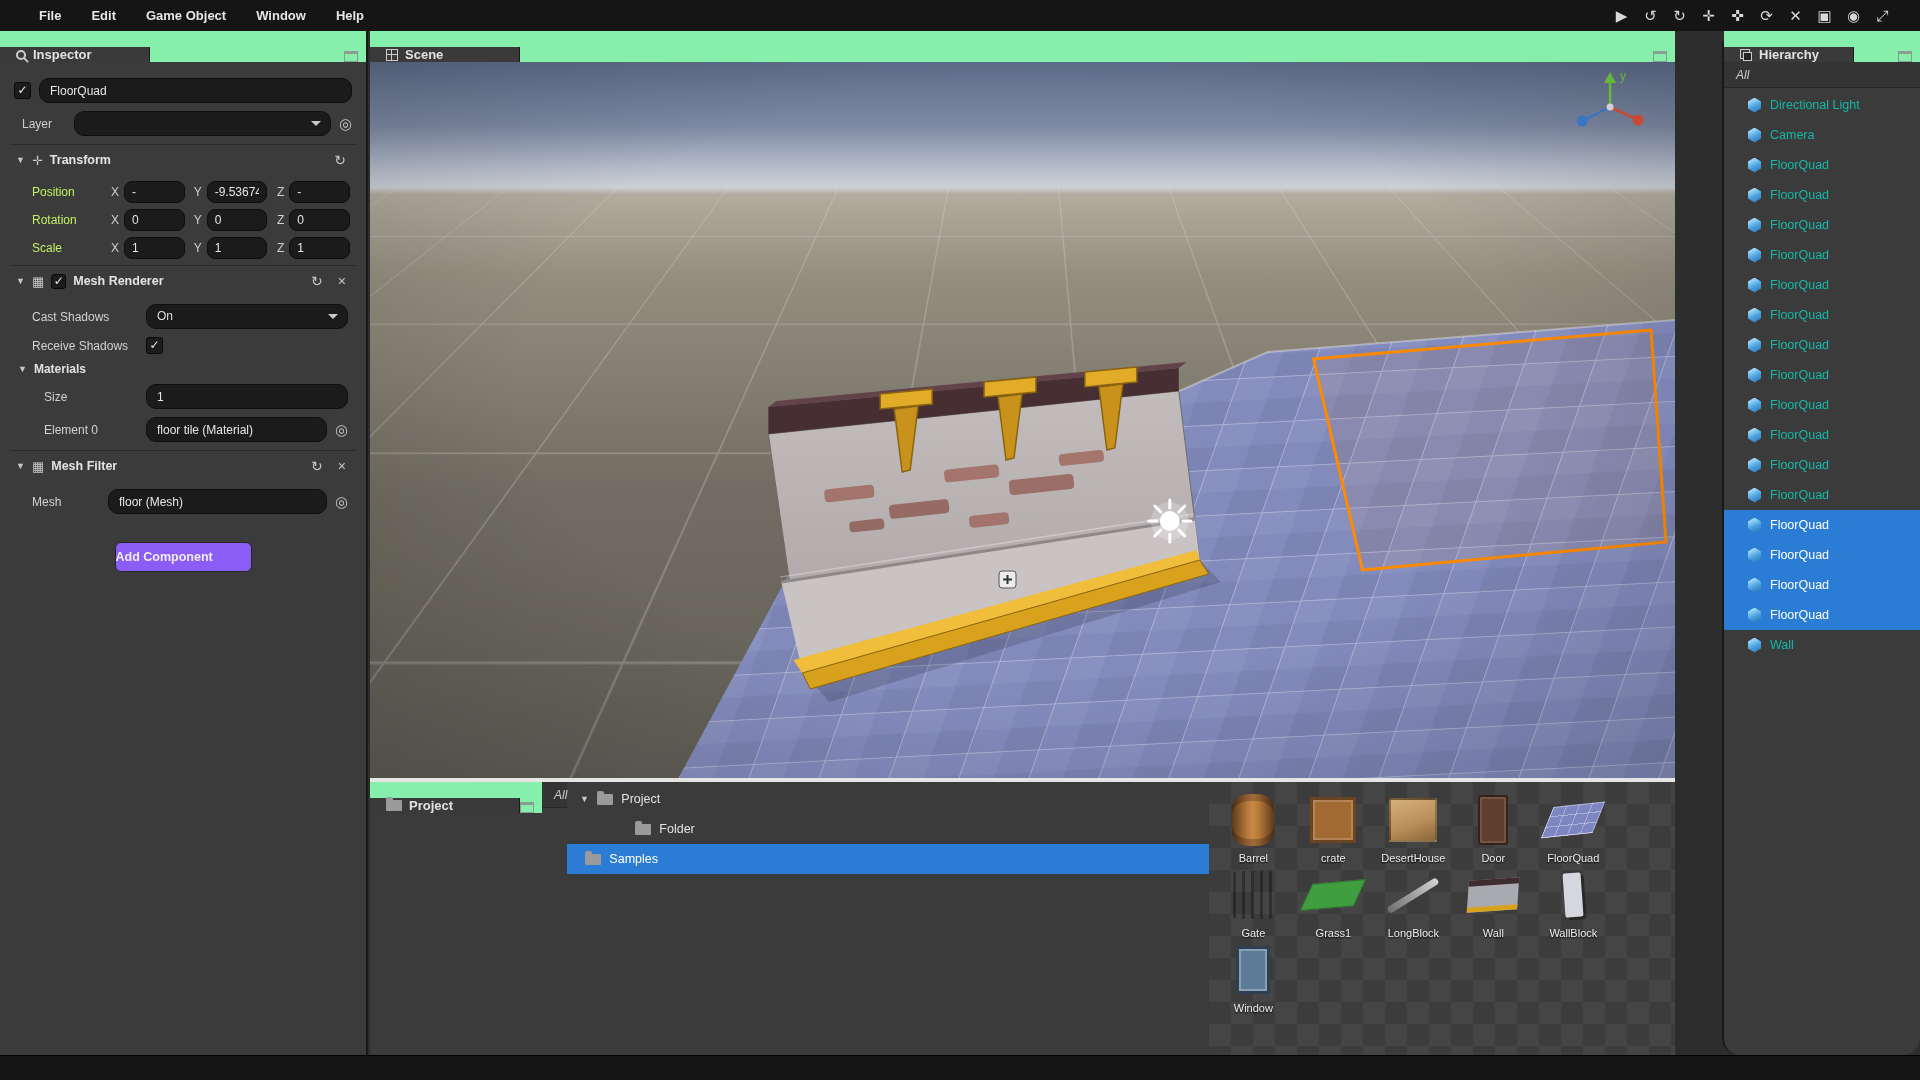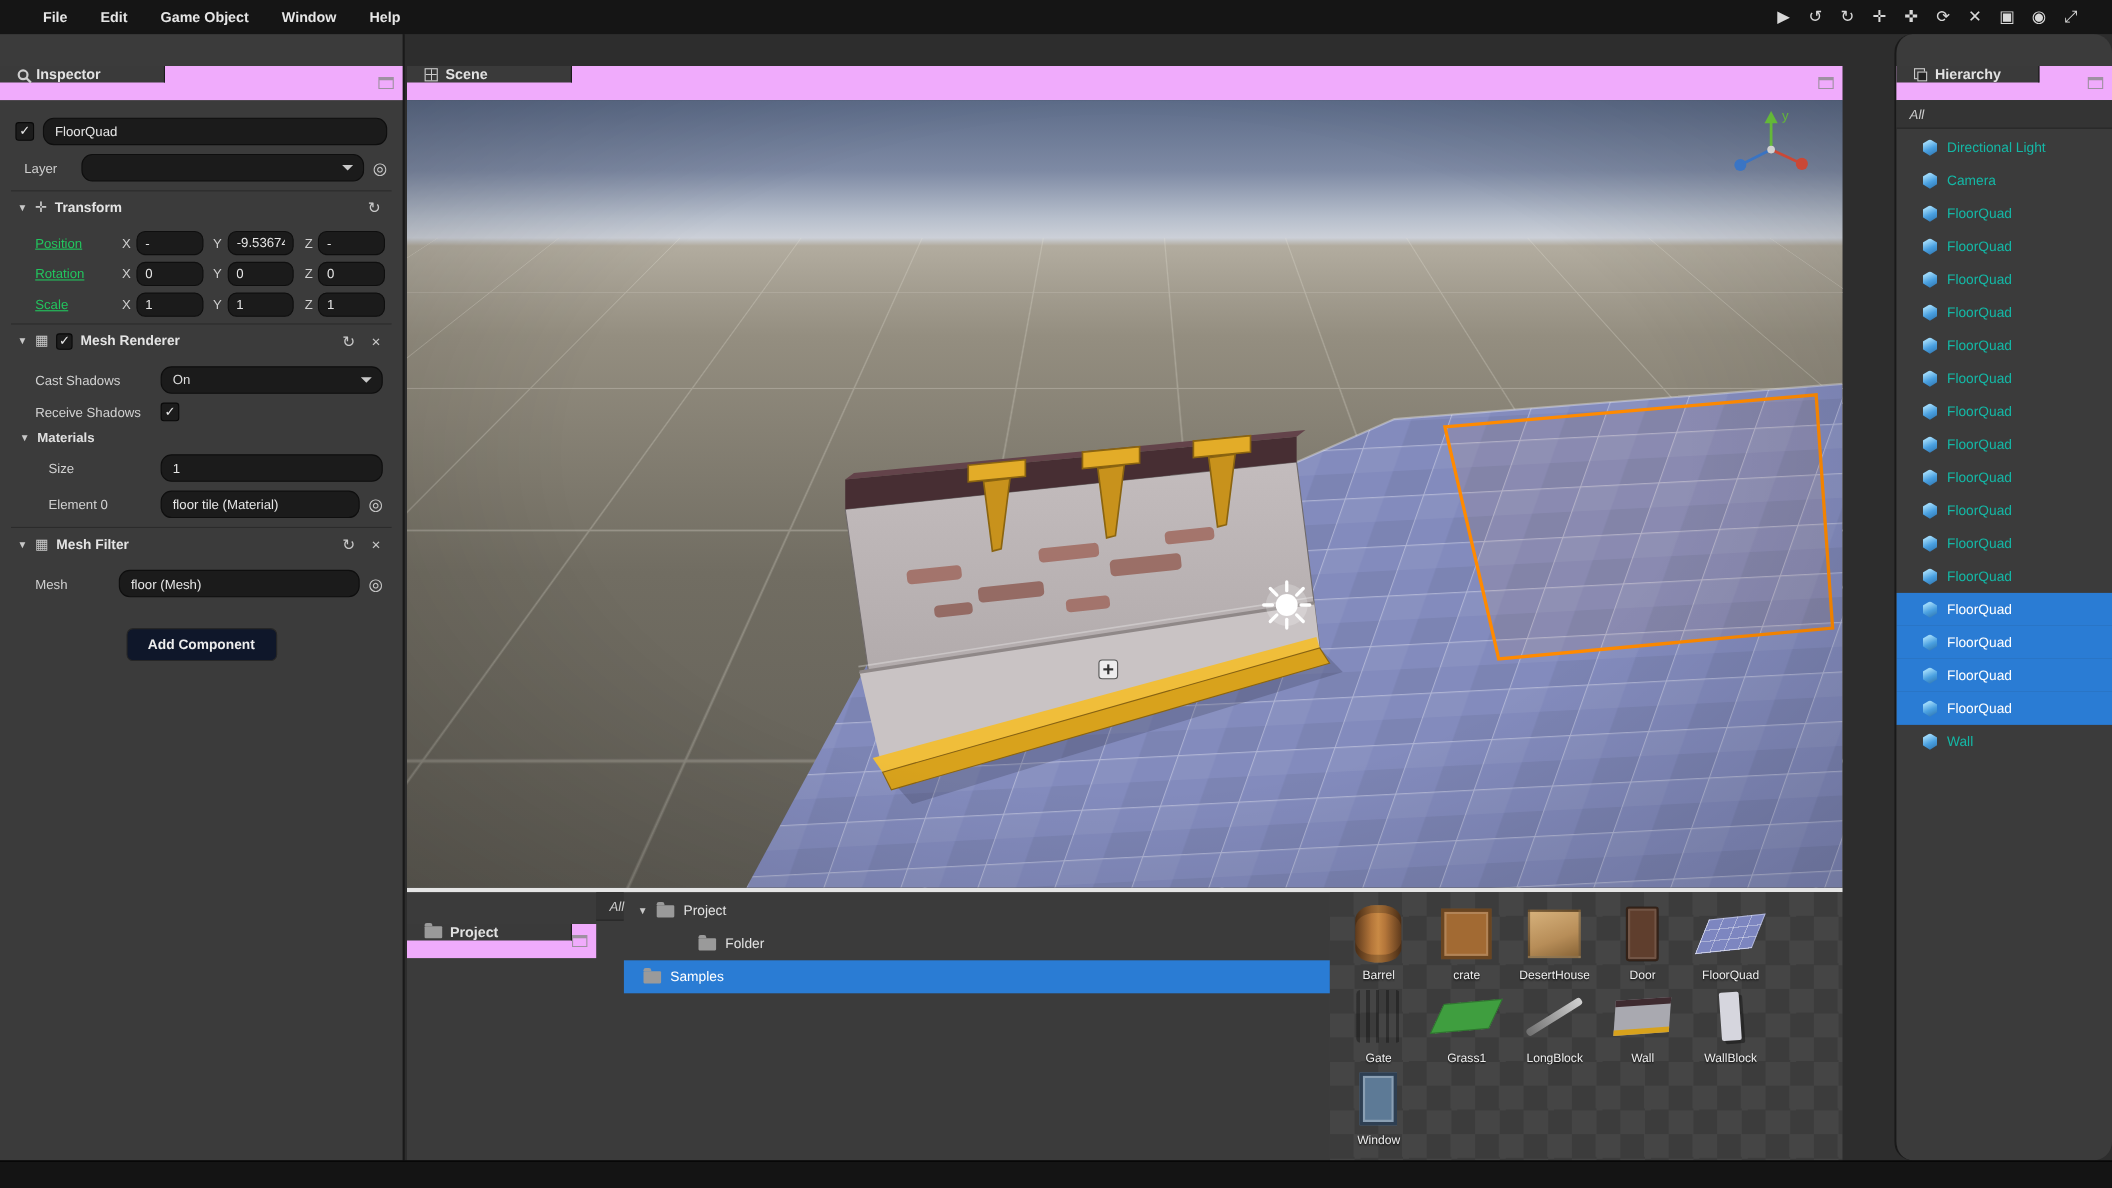--- a/index.html
+++ b/index.html
@@ -9,21 +9,21 @@
 
   
   .menubar { position:absolute; top:0; left:0; right:0; height:31px; background:#151515;
     display:flex; align-items:center; padding:0 24px; z-index:40; }
   .menu-item { font-size:13px; font-weight:bold; color:#e6e6e6; padding:0 15px; cursor:default; }
   .menubar-spacer { flex:1; }
   .tool-btn { width:27px; height:27px; line-height:27px; text-align:center; color:#d8d8d8;
     font-size:15px; cursor:default; }
 
   
-  .tabstrip { height:31px; background:#f0abfc; display:flex; align-items:flex-start; flex:none;margin-top:29px; }
+  .tabstrip { height:31px; background:#86efac; display:flex; align-items:flex-end; flex:none; }
   .tab { display:flex; align-items:center; gap:7px; padding:0 16px; background:#3a3a3a;
     color:#e2e2e2; font-size:13px; font-weight:bold; min-width:150px; border-right:1px solid #1a1a1a; }
   .tabstrip .strip-fill { flex:1; }
   .panel-menu-icon { width:14px; height:11px; margin:10px 8px 0 0; border:1px solid #8a8a8a;
     border-top-width:3px; opacity:.8; }
 
   
   .mag-icon { width:10px; height:10px; border:2px solid #cdcdcd; border-radius:50%; position:relative; flex:none; }
   .mag-icon::after { content:""; position:absolute; width:6px; height:2px; background:#cdcdcd;
     transform:rotate(45deg); right:-5px; bottom:-3px; }
@@ -62,32 +62,32 @@
 
   .section { border-top:1px solid #2b2b2b; margin-top:6px; }
   .sec-header { display:flex; align-items:center; gap:7px; height:30px; padding:0 6px;
     font-size:12.5px; font-weight:bold; color:#e4e4e4; }
   .caret { font-size:9px; color:#c8c8c8; flex:none; }
   .sec-icon { font-size:13px; color:#c8c8c8; flex:none; }
   .sec-spacer { flex:1; }
   .sec-tool { color:#c8c8c8; font-size:14px; font-weight:normal; padding:0 4px; }
 
   .vec-row { display:flex; align-items:center; gap:5px; margin:6px 6px 6px 10px; font-size:12px; }
-  .vec-label { width:82px; color:#22c55e; padding-left:12px; flex:none;text-decoration:underline; }
+  .vec-label { width:82px; color:#bef264; padding-left:12px; flex:none; }
   .axis { width:12px; text-align:right; color:#cfcfcf; flex:none; }
   .vec-field { flex:1; min-width:0; height:22px; border-radius:8px; padding:0 7px; }
 
   .prop-row { display:flex; align-items:center; gap:8px; margin:8px 8px 8px 10px; font-size:12px; }
   .prop-label { width:118px; padding-left:12px; color:#d2d2d2; flex:none; }
   .prop-label.indent { padding-left:24px; }
   .sub-header { display:flex; align-items:center; gap:7px; margin:8px 6px 4px 8px;
     font-size:12px; font-weight:bold; color:#e0e0e0; }
-  .add-btn { display:block; margin:28px auto 0; width:137px; height:30px; background:#0f172a;
+  .add-btn { display:block; margin:28px auto 0; width:137px; height:30px; background:#8b5cf6;
     border:1px solid #262626; border-radius:6px; color:#ededed; font-size:12.5px; font-weight:bold;
-    text-align:center; line-height:28px; }
+    text-align:left; line-height:28px; }
 
   
   .center { position:absolute; left:370px; right:245px; top:31px; bottom:25px;
     display:flex; flex-direction:column; }
   .viewport { position:relative; height:716px; flex:none; overflow:hidden;
     background:linear-gradient(180deg,#5d6c89 0%,#7e8aa4 9%,#b7bfcc 15%,#ccd0d8 17.5%,
       #b2ac9f 18.5%,#948e80 30%,#716d62 60%,#625f57 100%); }
   .viewport::after { content:""; position:absolute; inset:0; pointer-events:none;
     background:radial-gradient(ellipse at 50% 45%, transparent 55%, rgba(0,0,0,.17)); }
   .grid-plane { position:absolute; left:-40%; right:-40%; top:17.5%; height:150%;

